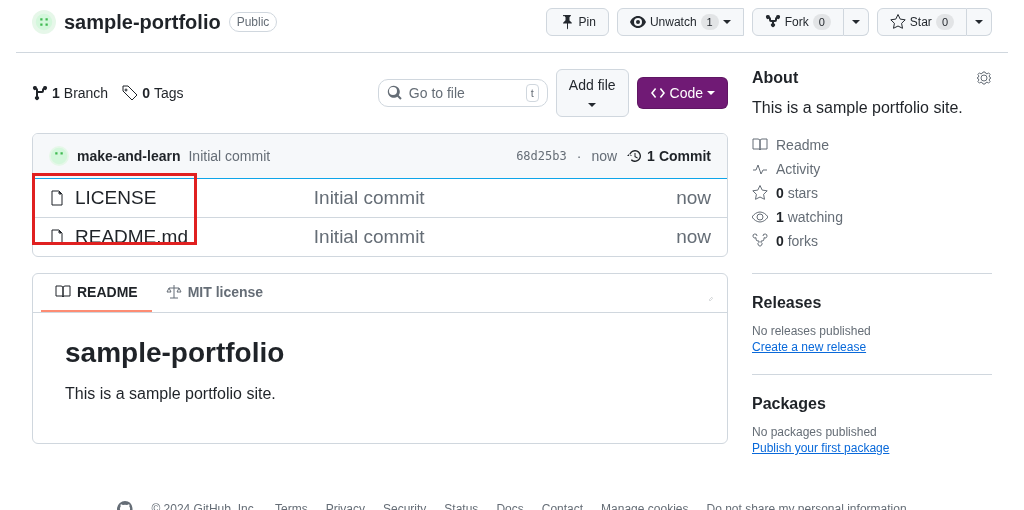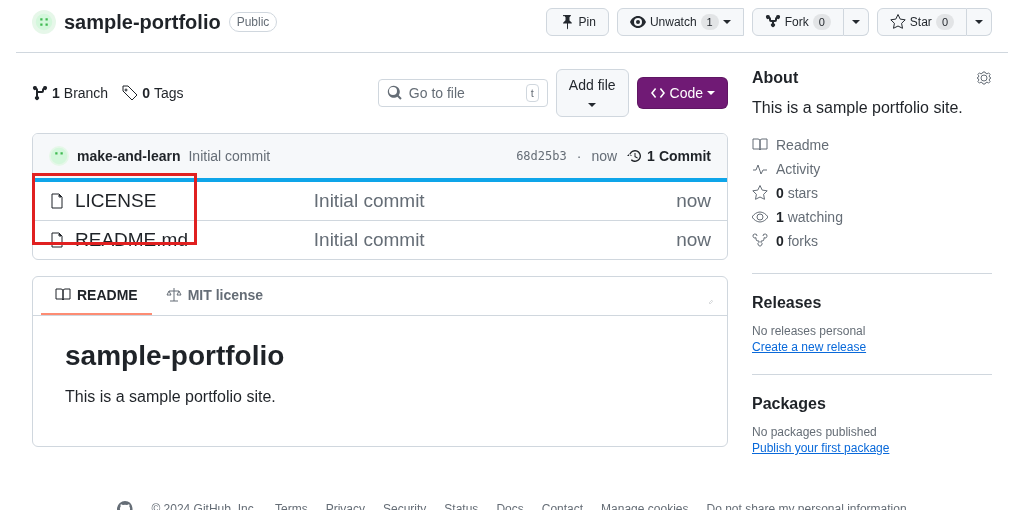--- a/index.html
+++ b/index.html
@@ -22,28 +22,28 @@
   .main-layout { display: flex; gap: 24px; padding: 16px; margin: 0 16px; }
   .main-col { flex: 1; min-width: 0; }
   .sidebar { width: 240px; flex-shrink: 0; }
   .file-nav { display: flex; align-items: center; justify-content: space-between; margin-bottom: 16px; }
   .file-nav-left { display: flex; align-items: center; gap: 16px; }
   .branch-btn { display: inline-flex; align-items: center; gap: 6px; font-size: 14px; padding: 5px 12px; background: #f6f8fa; border: 1px solid #d0d7de; border-radius: 6px; cursor: pointer; font-weight: 500; }
   .branch-info { display: flex; gap: 14px; font-size: 14px; }
   .branch-info a { color: #1f2328; display: inline-flex; align-items: center; gap: 4px; }
   .branch-info strong { font-weight: 600; }
   .file-nav-right { display: flex; align-items: center; gap: 8px; }
-  .search-box { display: flex; align-items: center; border: 1px solid #d0d7de; border-radius: 4px; padding: 4px 8px; width: 170px; color: #656d76; justify-content: space-between; }
+  .search-box { display: flex; align-items: center; border: 1px solid #d0d7de; border-radius: 10px; padding: 4px 8px; width: 170px; color: #656d76; justify-content: space-between; }
   .search-box .placeholder { font-size: 14px; }
   .kbd { font-size: 11px; border: 1px solid #d0d7de; border-radius: 4px; padding: 0 4px; line-height: 16px; color: #656d76; }
   .btn-code { background: #701a75; color: #fff; border-color: rgba(0,0,0,0.15); font-weight: 500; padding:5px 12px; font-size:14px;}
   .btn-code .icon svg { fill: #fff; }
   .btn-addfile { font-size: 14px; padding: 5px 12px; flex-direction: column; }
   .file-box { border: 1px solid #d0d7de; border-radius: 6px; overflow: hidden; margin-bottom: 16px; }
-  .file-box-header { display: flex; align-items: center; justify-content: space-between; padding: 12px 16px; background: #f6f8fa; border-bottom: 4px solid #0ea5e9; font-size: 14px; }
+  .file-box-header { display: flex; align-items: center; justify-content: space-between; padding: 12px 16px; background: #f6f8fa; border-bottom: 1px solid #0ea5e9; font-size: 14px; }
   .file-box-header .left { display: flex; align-items: center; gap: 8px; }
   .author { font-weight: 600; }
   .muted { color: #656d76; }
   .file-box-header .right { display: flex; align-items: center; gap: 10px; }
   .sha { font-family: monospace; font-size: 12px; color: #656d76; }
   .commits-link { display: flex; align-items: center; gap: 4px; font-weight: 600; color: #1f2328; }
   .file-row { display: flex; align-items: center; padding: 8px 16px; border-bottom: 1px solid #d0d7de; font-size: 19px; }
   .file-row:last-child { border-bottom: none; }
   .file-row .fname { display: flex; align-items: center; gap: 10px; width: 40%; }
   .file-row .fmsg { flex: 1; color: #656d76; }
@@ -333,21 +333,21 @@
           <span class="icon">
             <svg viewBox="0 0 16 16">
               <path d="M5 3a2 2 0 1 0-1 1.732V6a2 2 0 0 0 2 2h1v1.268a2 2 0 1 0 2 0V8h1a2 2 0 0 0 2-2V4.732A2 2 0 1 0 11 3" fill="none" stroke="currentColor"></path>
             </svg>
           </span>
           <a><strong>0</strong> <span>forks</span></a>
         </li>
     </ul>
     <hr>
     <h3>Releases</h3>
-    <p class="small">No releases personal</p>
+    <p class="small">No releases published</p>
     <a class="link">Create a new release</a>
     <hr>
     <h3>Packages</h3>
     <p class="small">No packages published</p>
     <a class="link">Publish your first package</a>
   </aside>
 </div>
 
 <footer>
   <span class="icon">

